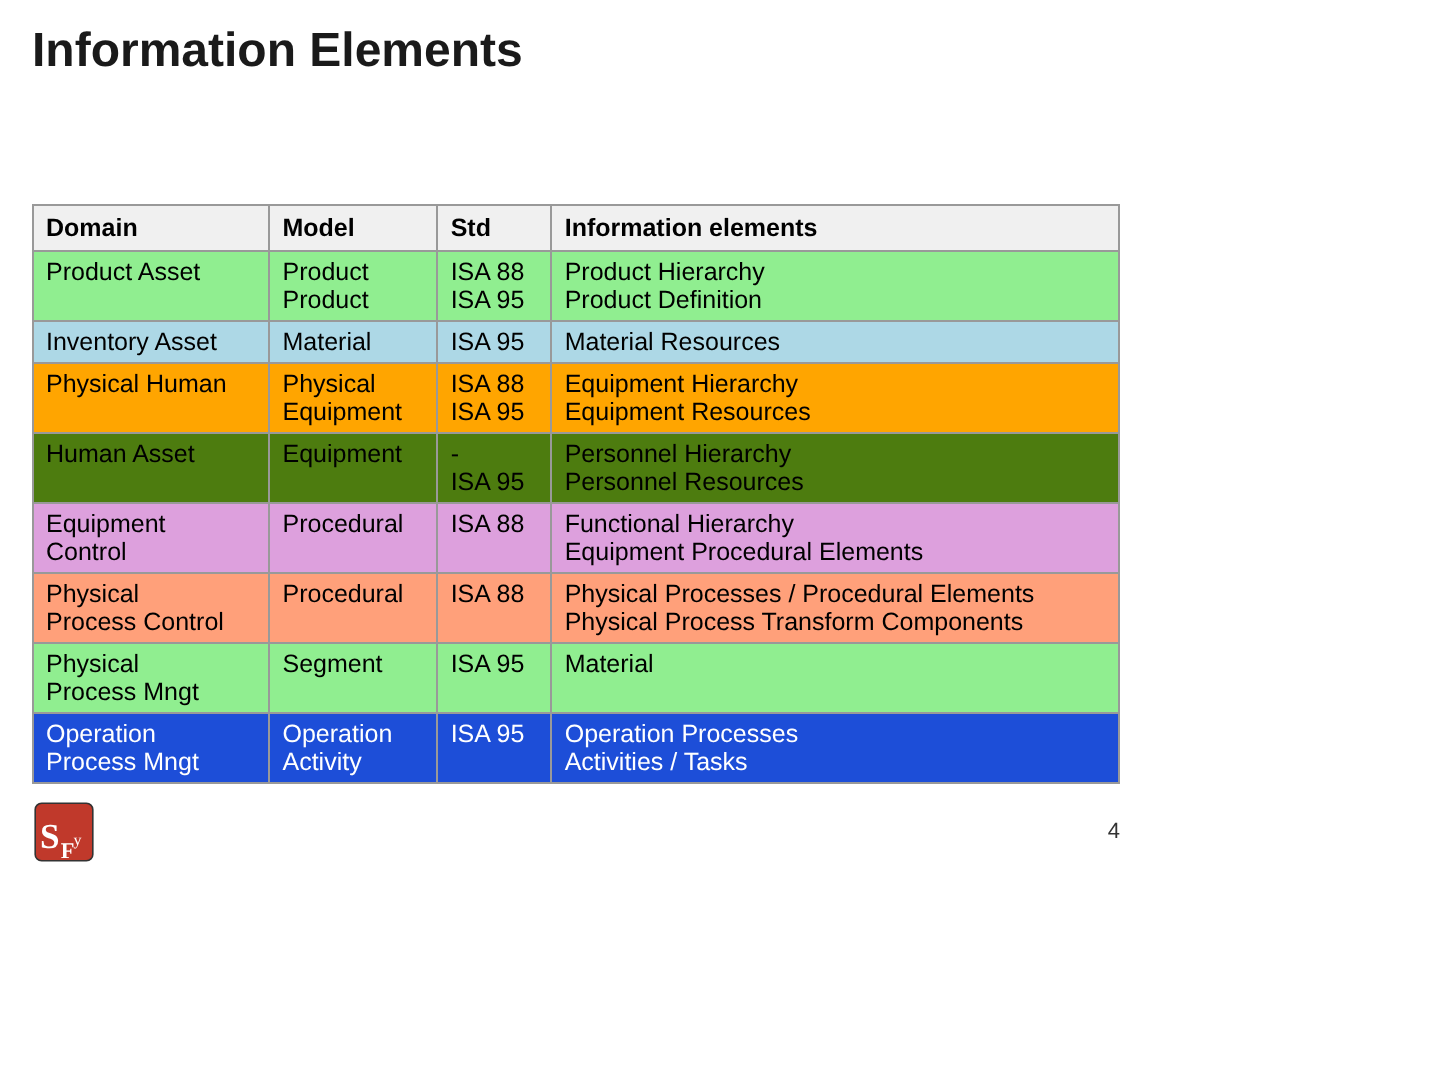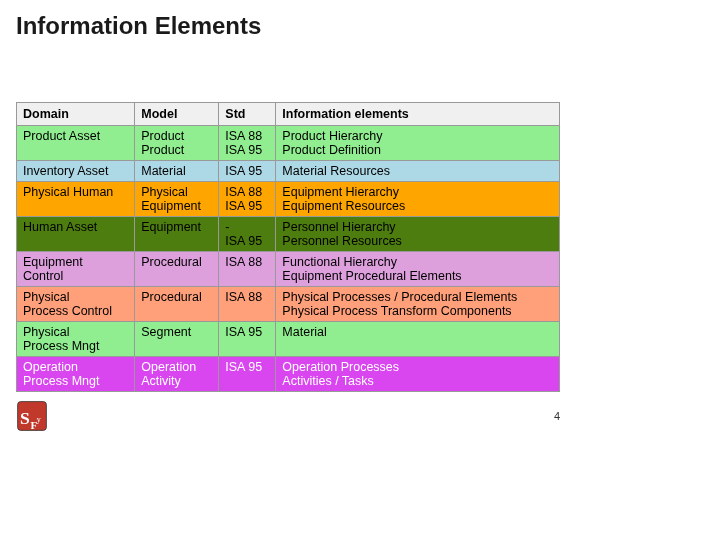--- a/index.html
+++ b/index.html
@@ -41,21 +41,21 @@
       padding: 3px 6px;
       vertical-align: top;
     }
     .row-product { background: #90ee90; }
     .row-inventory { background: #add8e6; }
     .row-physical { background: #ffa500; }
     .row-human { background: #4d7c0f; }
     .row-equip-control { background: #dda0dd; }
     .row-phys-process-control { background: #ffa07a; }
     .row-phys-process-mngt { background: #90ee90; }
-    .row-operation { background: #d946ef; color: #fff; }
+    .row-operation { background: #1d4ed8; color: #fff; }
     .footer {
       display: flex;
       justify-content: space-between;
       align-items: center;
       margin-top: 8px;
       font-size: 11px;
       color: #333;
     }
     .logo-box {
       display: flex;

